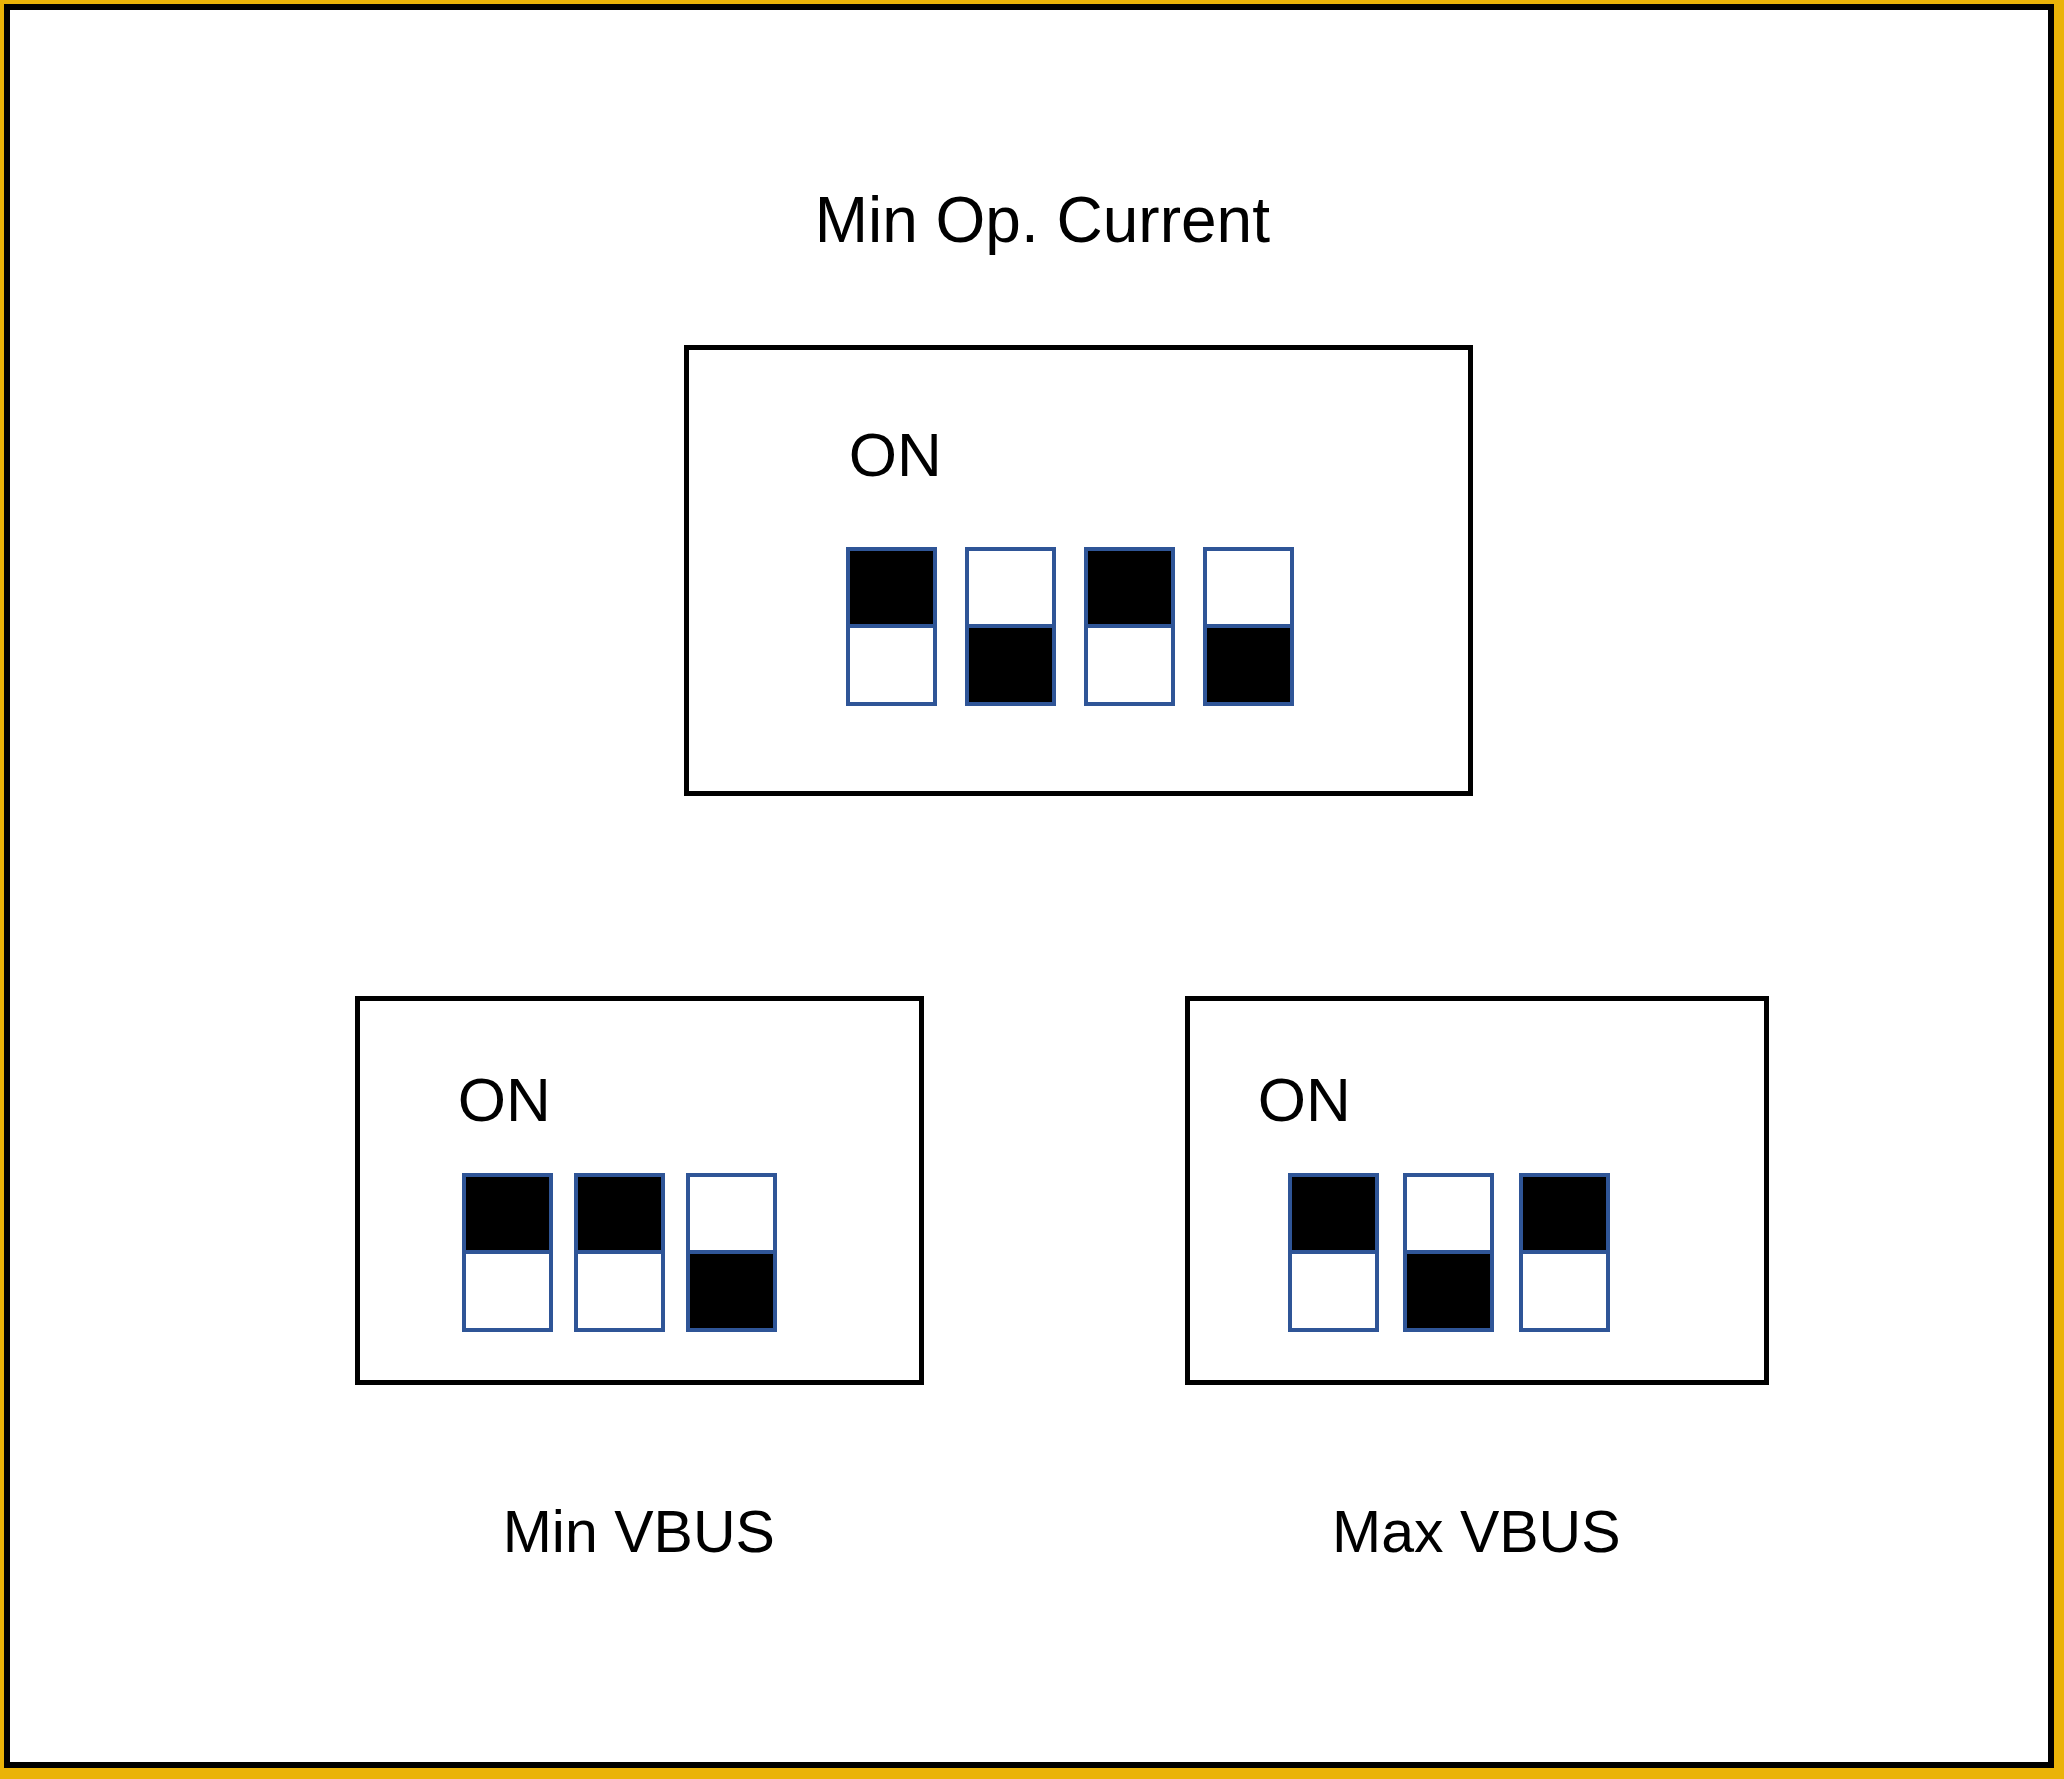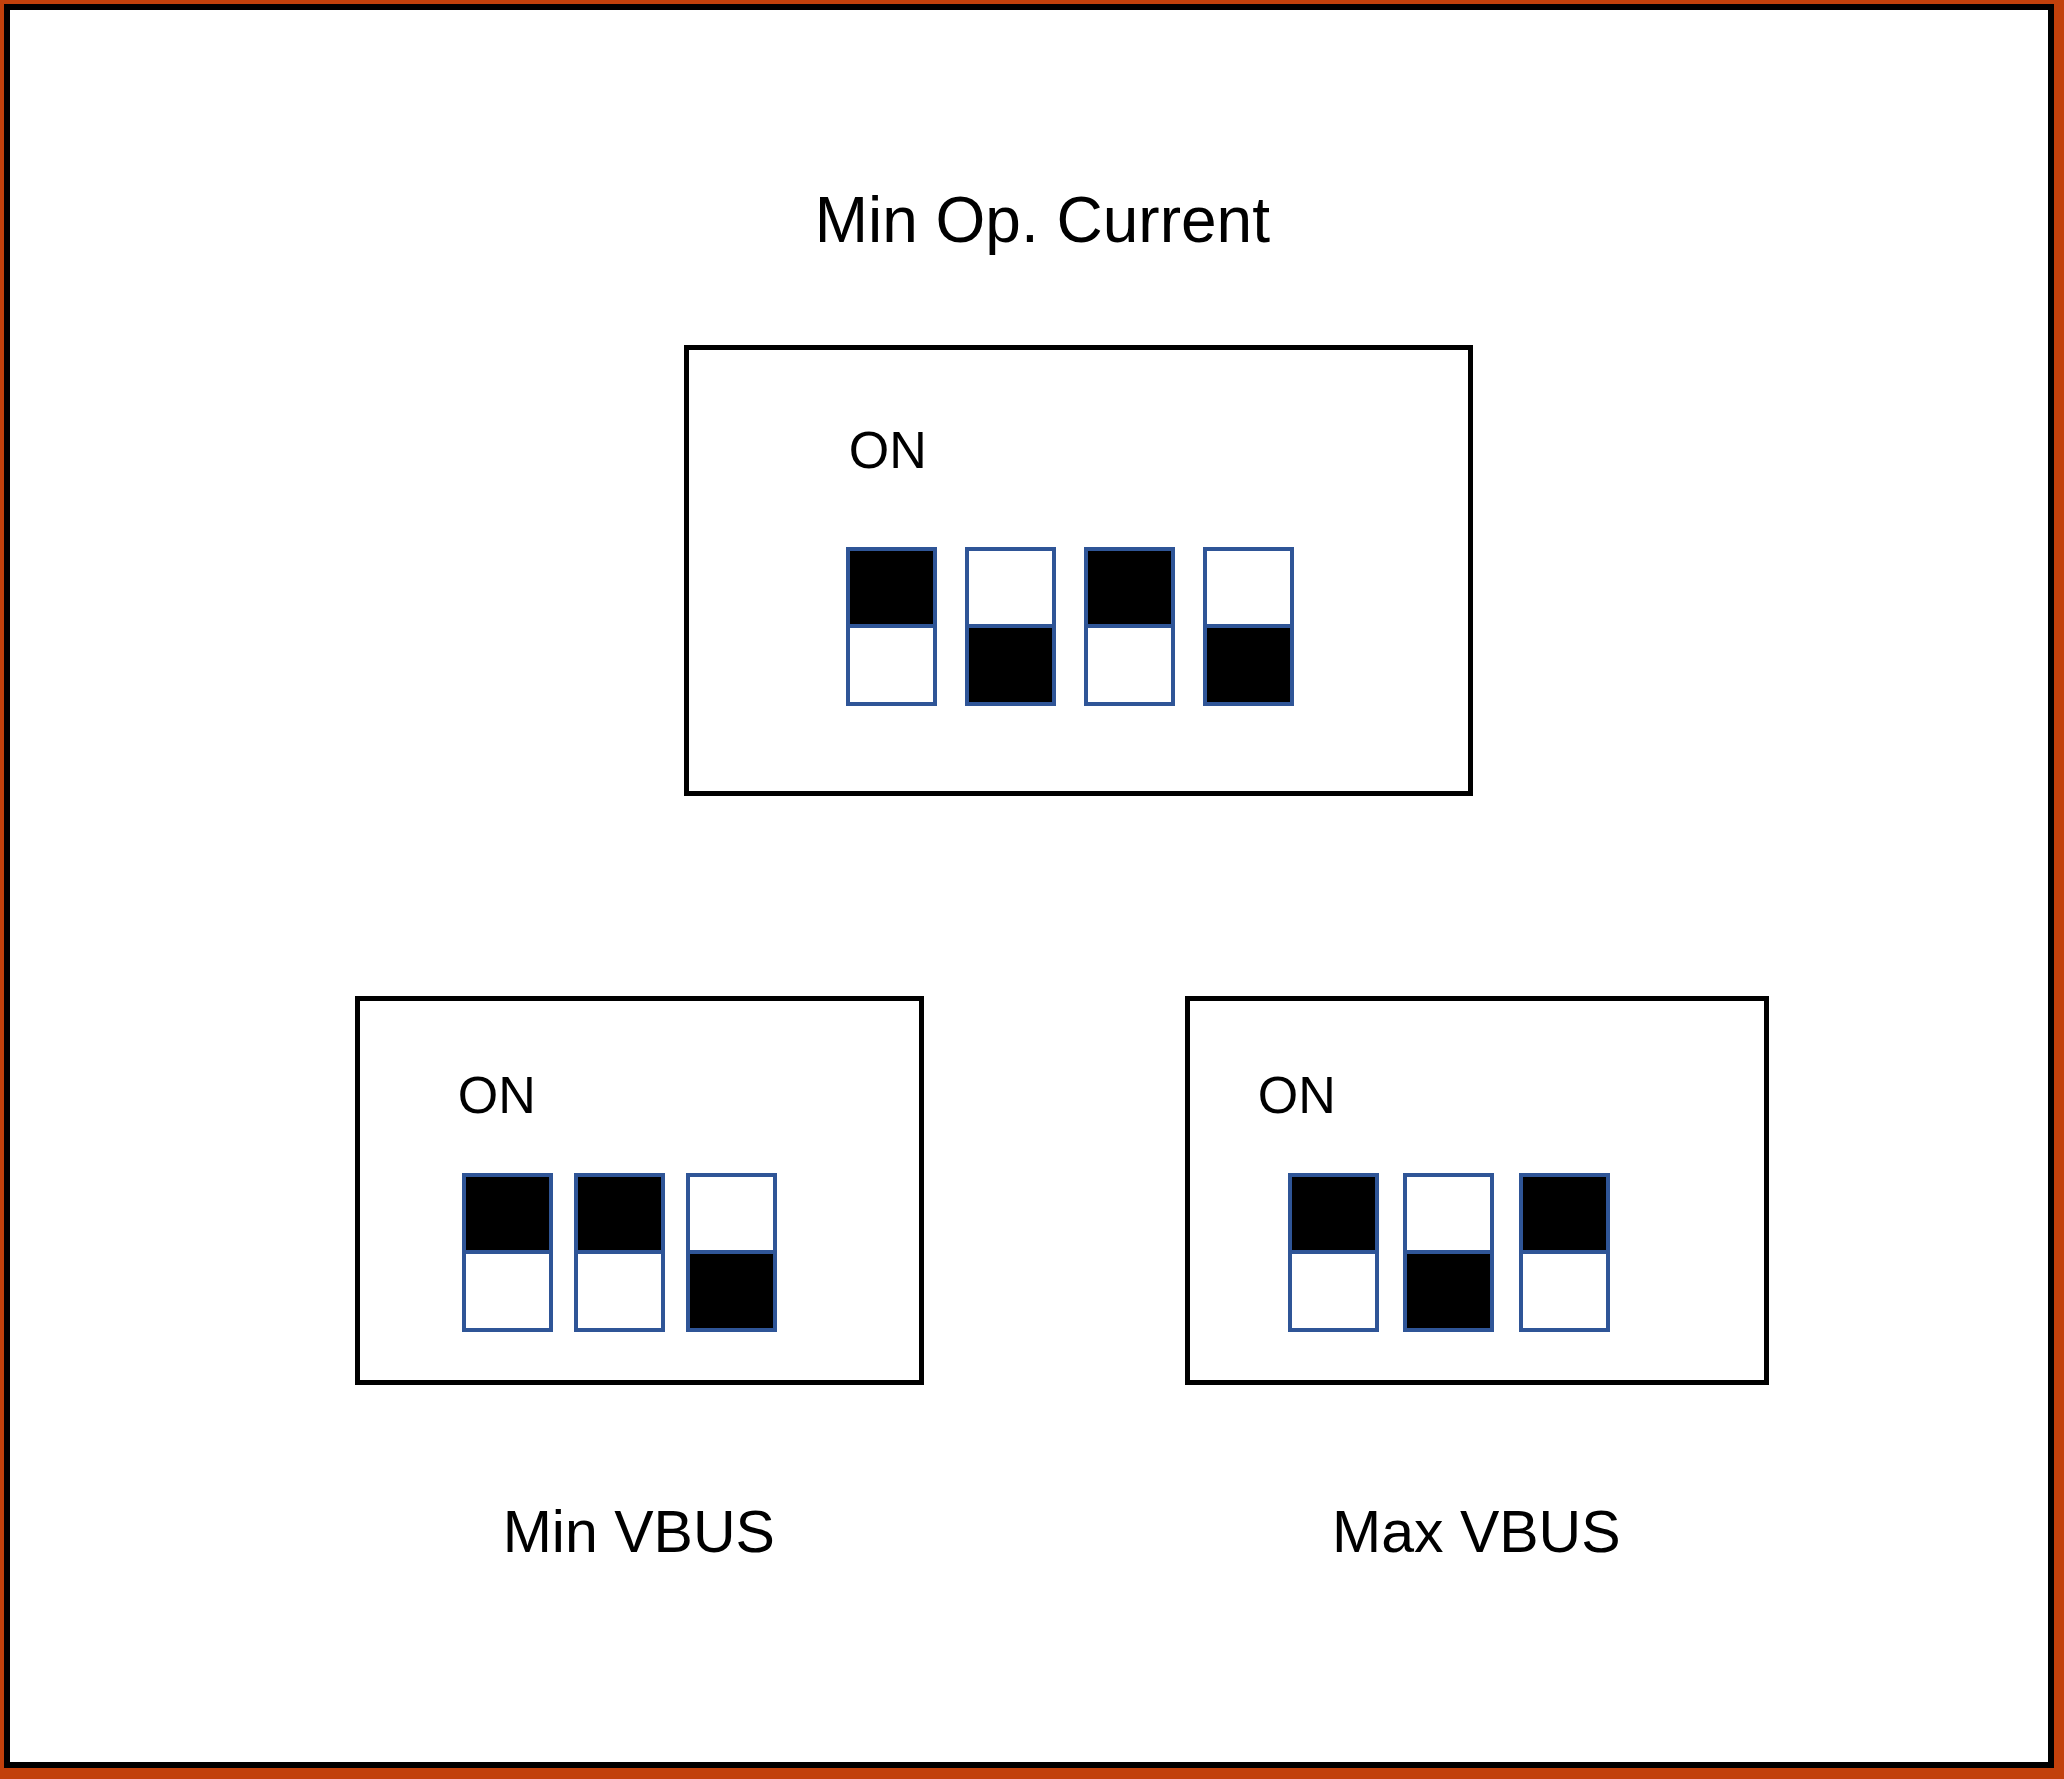--- a/index.html
+++ b/index.html
@@ -9,21 +9,21 @@
   }
   body {
     font-family: "Liberation Sans", sans-serif;
   }
 
   
   #canvas {
     position: relative;
     width: 2065px;
     height: 1779px;
-    background: #c2410c;
+    background: #eab308;
     overflow: hidden;
   }
 
   
   #page-frame {
     position: absolute;
     left: 3.8px;
     top: 3.8px;
     width: 2050px;
     height: 1764px;
@@ -97,21 +97,21 @@
   #sw-box-max-vbus {
     left: 1175px;
     top: 986px;
     width: 584px;
     height: 389px;
   }
 
   
   .on-marking {
     position: absolute;
-    font-size: 52px;
+    font-size: 62px;
     color: #000000;
     line-height: 1;
     white-space: nowrap;
   }
 
   #sw-box-top .on-marking   { left: 160px; top: 74px; }
   #sw-box-min-vbus .on-marking { left: 98px; top: 68px; }
   #sw-box-max-vbus .on-marking { left:  68px; top: 68px; }
 
   

